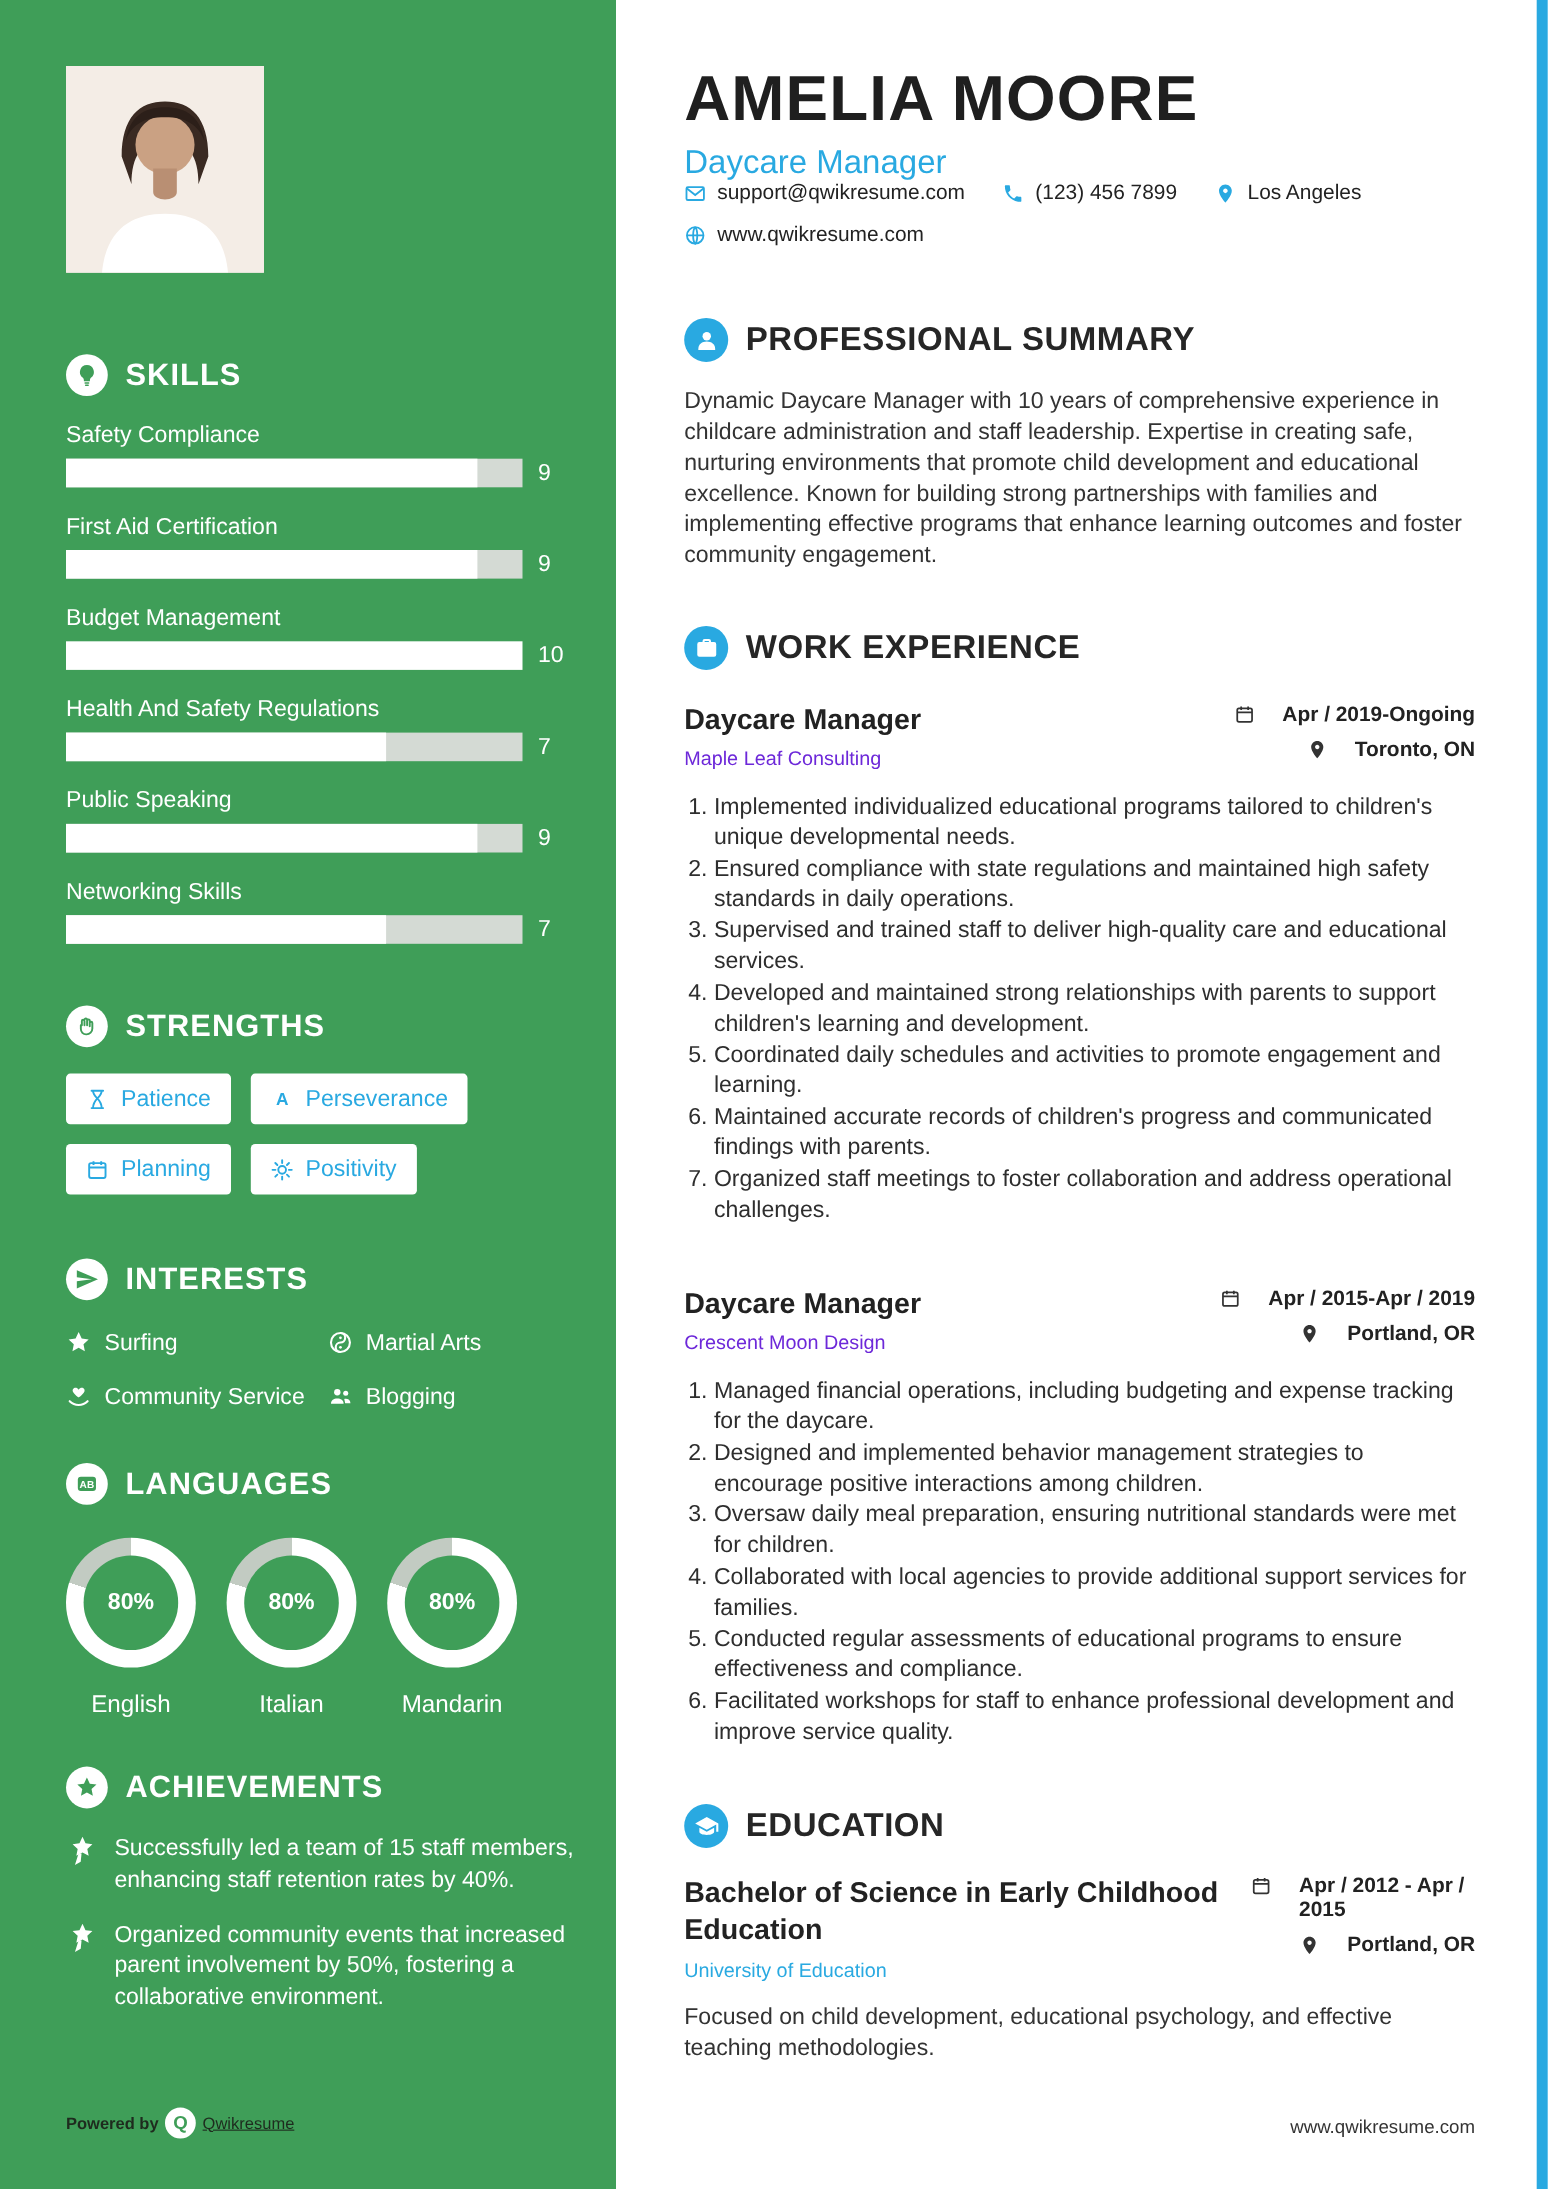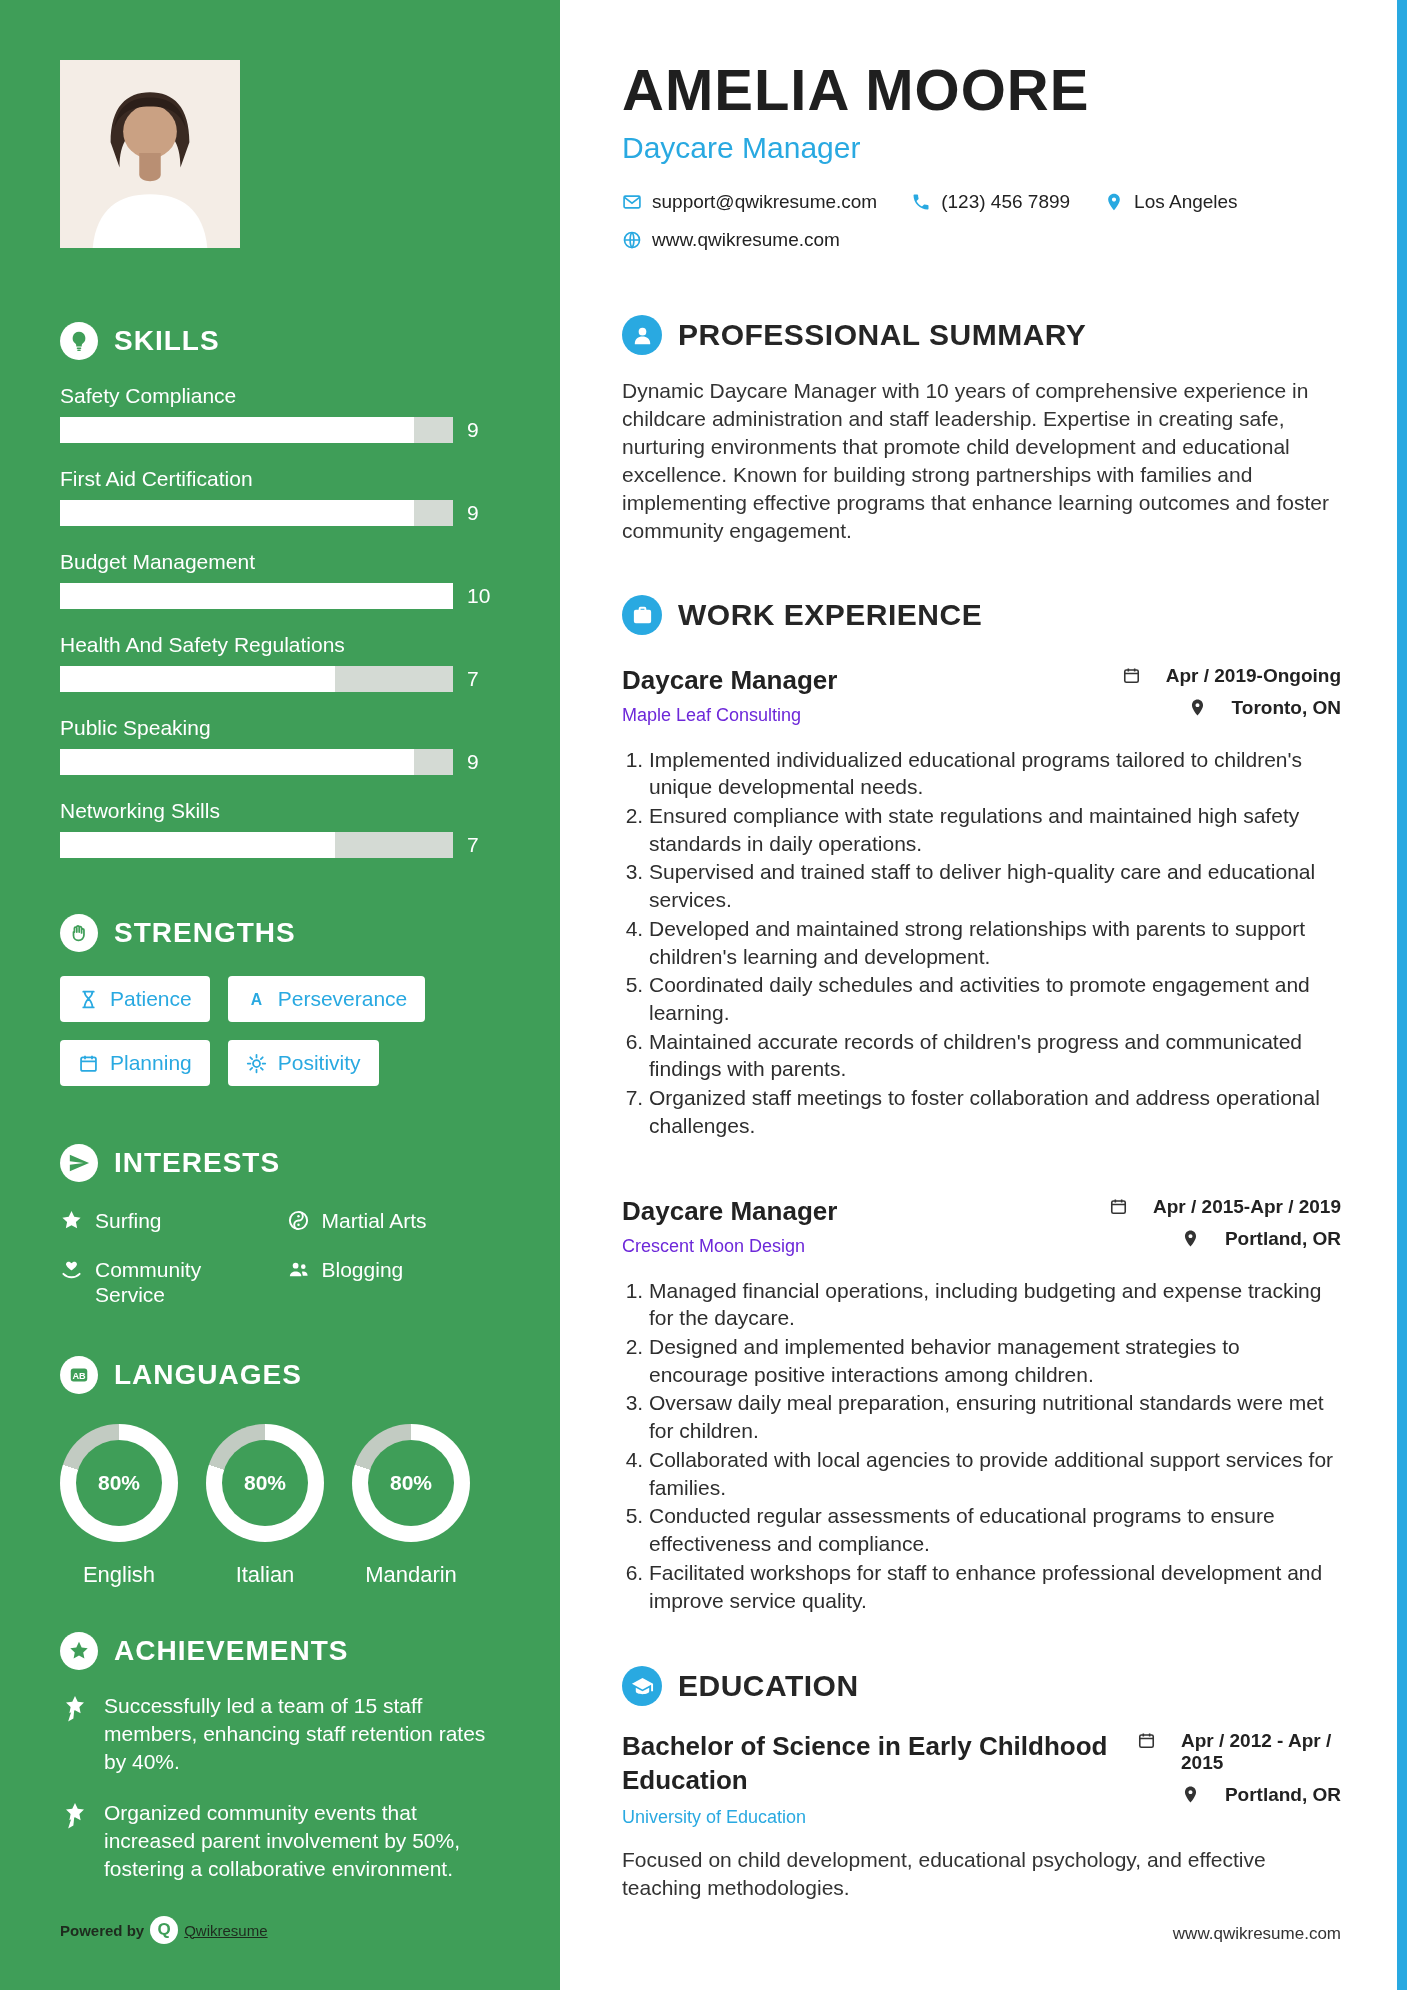--- a/index.html
+++ b/index.html
@@ -1,20 +1,20 @@
 <!DOCTYPE html>
 <html><head>
 <meta charset="utf-8">
 <style>
   *{margin:0;padding:0;box-sizing:border-box}
   html,body{width:1407px;height:1990px}
   body{font-family:"Liberation Sans",sans-serif;background:#ffffff;position:relative;color:#222}
 
   
-  .sidebar{position:absolute;left:0;top:0;width:560px;height:1990px;background:#3F9E58;color:#fff;padding:60px 57px 0 60px}
+  .sidebar{position:absolute;left:0;top:0;width:560px;height:1990px;background:#3F9E58;color:#fff;padding:60px 35px 0 60px}
   .right-strip{position:absolute;right:0;top:0;width:10px;height:1990px;background:#29A9E1}
   .main{position:absolute;left:560px;top:0;width:837px;height:1990px;padding:56px 56px 0 62px}
 
   
   .photo{width:180px;height:188px;overflow:hidden;background:#f4ede6}
   .photo svg{display:block;width:100%;height:100%}
 
   .side-section{margin-top:58px}
   .side-head{display:flex;align-items:center;gap:16px}
   .side-head .icon-circle{width:38px;height:38px;border-radius:50%;background:#fff;display:flex;align-items:center;justify-content:center;flex:0 0 38px}
@@ -46,21 +46,21 @@
   .achv svg{width:30px;height:30px;flex:0 0 30px;fill:#fff;margin-top:2px}
 
   .powered{position:absolute;left:60px;bottom:46px;display:flex;align-items:center;gap:6px}
   .powered .pb-label{font-size:15px;font-weight:bold;color:#1e2b1e}
   .pb-logo{width:28px;height:28px;border-radius:50%;background:#fff;display:flex;align-items:center;justify-content:center;color:#3F9E58;font-weight:bold;font-size:17px}
   .pb-brand{font-size:15px;color:#1e2b1e;text-decoration:underline}
 
   
   .name{font-size:58px;font-weight:800;letter-spacing:1px;color:#1f1f1f}
   .role{font-size:30px;color:#29A9E1;margin-top:8px}
-  .contact-row{display:flex;align-items:center;gap:34px;margin-top:26px}
+  .contact-row{display:flex;align-items:center;gap:34px;}
   .contact-row.second{margin-top:16px}
   .contact-item{display:flex;align-items:center;gap:10px;font-size:19px;color:#222}
   .contact-item svg{width:20px;height:20px}
 
   .m-section{margin-top:64px}
   .m-head{display:flex;align-items:center;gap:16px}
   .m-head .icon-circle{width:40px;height:40px;border-radius:50%;background:#29A9E1;display:flex;align-items:center;justify-content:center;flex:0 0 40px}
   .m-head .icon-circle svg{width:23px;height:23px;fill:#fff}
   .m-head h2{font-size:30px;font-weight:bold;color:#262626;letter-spacing:.5px}
 

